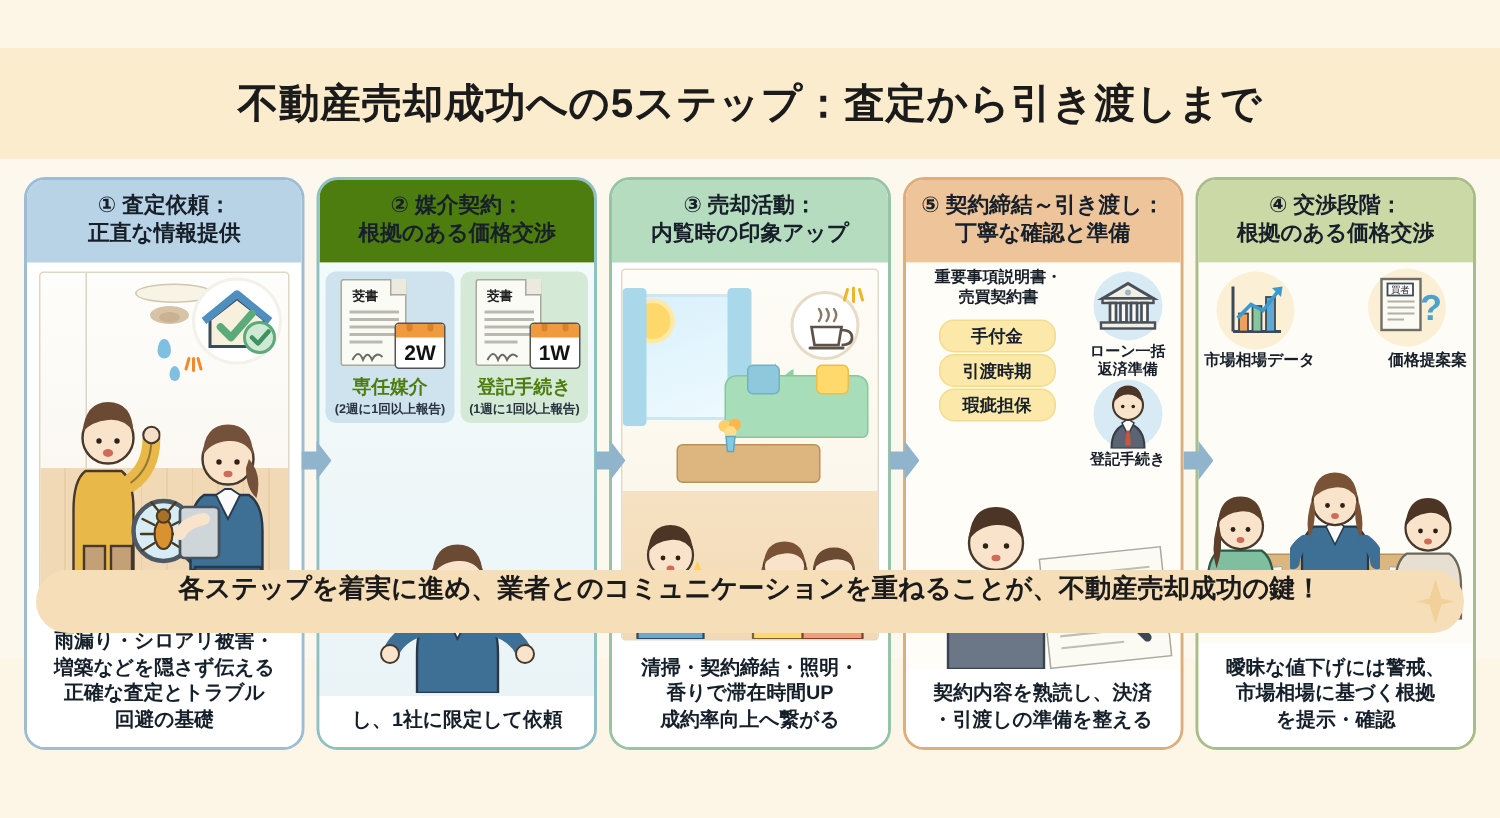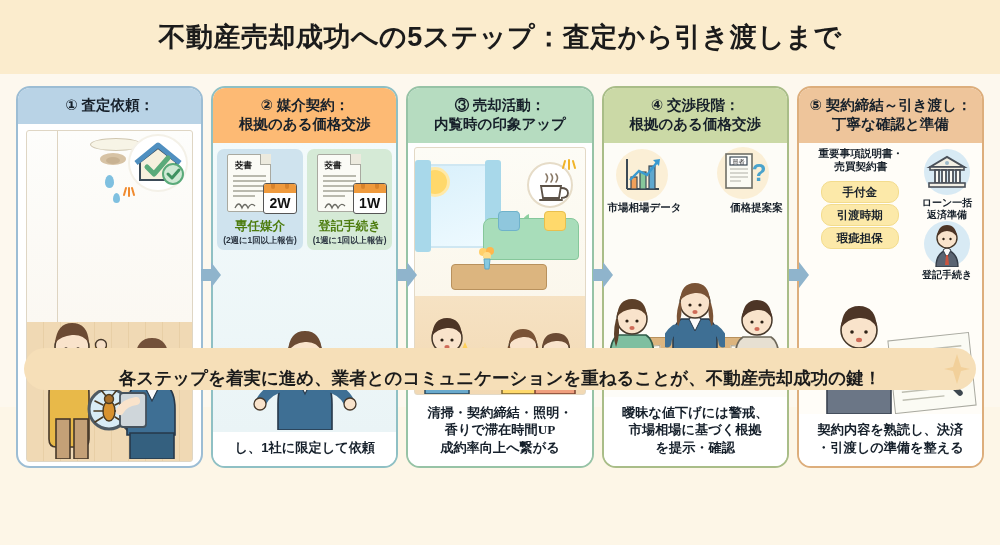--- a/index.html
+++ b/index.html
@@ -4,21 +4,21 @@
 <style>
   * { box-sizing: border-box; margin: 0; padding: 0; }
   body {
     width: 1000px; height: 545px;
     font-family: "Liberation Sans", "DejaVu Sans", sans-serif;
     background: #fdf6e7;
     overflow: hidden;
     position: relative;
   }
   .page { width: 1000px; height: 407px; position: relative;
-          background: linear-gradient(180deg,#fbeccd 0%,#fbeccd 74px,#fdf8ee 74px,#fdf8ee 100%); }
+          background: linear-gradient(180deg,#fbeccd 0%,#fbeccd 74px,#fdf8ee 74px,#fdf8ee 100%); margin-top: 32px; }
 
   
   .title-bar {
     height: 74px; display: flex; align-items: center; justify-content: center;
     background: #fbeccd;
   }
   .title-text {
     font-size: 27px; font-weight: 700; color: #1b1b1b; letter-spacing: 0.5px;
     white-space: nowrap;
   }
@@ -29,30 +29,30 @@
     display: flex; align-items: stretch; gap: 0;
   }
   .card {
     position: relative; flex: 1 1 0; margin: 0 4px;
     border-radius: 14px; border: 2px solid #9fc3d6;
     background: #ffffff; overflow: hidden;
     display: flex; flex-direction: column;
   }
   .card.c1 { border-color: #9cbdd4; }
   .card.c2 { border-color: #8fc0c4; }
-  .card.c3 { border-color: #97c3a6; font-family: Liberation Serif, serif; }
+  .card.c3 { border-color: #97c3a6; }
   .card.c4 { border-color: #a9bd88; }
   .card.c5 { border-color: #ddae7c; }
 
   .card-head {
     padding: 8px 4px 9px; text-align: center;
     font-size: 14.5px; font-weight: 700; line-height: 1.32; color: #17202a;
   }
   .c1 .card-head { background: #b9d3e6; }
-  .c2 .card-head { background: #fdba74; }
+  .c2 .card-head { background: #4d7c0f; }
   .c3 .card-head { background: #b6dcc0; }
   .c4 .card-head { background: #cbd9a6; }
   .c5 .card-head { background: #eec59b; }
 
   .card-art { position: relative; flex: 1 1 auto; overflow: hidden; }
   .card-foot {
     padding: 7px 5px 9px; text-align: center;
     font-size: 13.2px; font-weight: 700; line-height: 1.35; color: #16202b;
     background: #ffffff;
   }
@@ -159,39 +159,40 @@
   .ic5 .cap { font-size: 10px; font-weight: 700; color: #17202a; line-height: 1.2; }
   .ic5.i1 { top: 6px; } .ic5.i2 { top: 78px; }
   .p5 { position: absolute; left: 16px; bottom: 0; width: 108px; height: 112px; }
   .docbig { position: absolute; left: 92px; bottom: 4px; width: 82px; height: 74px;
             background: #fbfbf4; border: 1.5px solid #a9a9a0; transform: rotate(-6deg); }
   .magn5 { position: absolute; left: 118px; bottom: 18px; width: 46px; height: 46px; }
 
   
   .banner {
     position: absolute; left: 24px; right: 24px; bottom: 17px; height: 42px;
-    background: #f6dfb8; border-radius: 21px; display: flex; align-items: flex-end; justify-content: center;
+    background: #f6dfb8; border-radius: 21px; display: flex; align-items: flex-start; justify-content: center;
   }
   .banner-text { font-size: 17.5px; font-weight: 700; color: #1b1b1b; white-space: nowrap; }
   .banner-spark { position: absolute; right: 6px; top: 50%; transform: translateY(-50%); width: 26px; height: 30px; }
 </style>
 </head>
 <body>
 
 <div class="page">
 
   <div class="title-bar">
     <div class="title-text">不動産売却成功への5ステップ：査定から引き渡しまで</div>
   </div>
 
   <div class="steps">
 
     <div class="card c1">
       <div class="card-head">
         <div>① 査定依頼：</div>
+        <div>正直な情報提供</div>
       </div>
       <div class="card-art">
         <div class="room1">
           <div class="floor1"></div>
           <div class="wallline"></div>
           <div class="ceillamp"></div>
           <div class="stain"></div>
           <div class="drop d1"></div>
           <div class="drop d2"></div>
           <svg class="spark" viewBox="0 0 16 16">
@@ -250,20 +251,26 @@
             <circle cx="36" cy="30" r="17" fill="#f9e3cb" stroke="#46382a" stroke-width="1.6"></circle>
             <path d="M19 28 q1 -21 17 -21 q16 0 17 21 q-5 -11 -17 -10 q-12 1 -17 10z" fill="#73513a"></path>
             <path d="M50 30 q9 10 5 26 q-7 -6 -7 -20z" fill="#73513a"></path>
             <circle cx="30" cy="32" r="1.8" fill="#2e2216"></circle>
               <circle cx="42" cy="32" r="1.8" fill="#2e2216"></circle>
             <ellipse cx="36" cy="40" rx="3" ry="2.2" fill="#cf6b58"></ellipse>
             <rect x="4" y="62" width="26" height="34" rx="3" fill="#cfd6da" stroke="#46525c" stroke-width="1.8"></rect>
             <path d="M20 70 q-12 2 -16 10" fill="none" stroke="#f9e3cb" stroke-width="8" stroke-linecap="round"></path>
           </svg>
         </div>
+      </div>
+      <div class="card-foot">
+        <div>雨漏り・シロアリ被害・</div>
+        <div>増築などを隠さず伝える</div>
+        <div>正確な査定とトラブル</div>
+        <div>回避の基礎</div>
       </div>
     </div>
 
     <div class="card c2">
       <div class="card-head">
         <div>② 媒介契約：</div>
         <div>根拠のある価格交渉</div>
       </div>
       <div class="card-art">
         <div class="c2-art">
@@ -422,100 +429,20 @@
           </svg>
         </div>
       </div>
       <div class="card-foot">
         <div>清掃・契約締結・照明・</div>
         <div>香りで滞在時間UP</div>
         <div>成約率向上へ繋がる</div>
       </div>
     </div>
 
-    <div class="card c4">
-      <div class="card-head">
-        <div>④ 交渉段階：</div>
-        <div>根拠のある価格交渉</div>
-      </div>
-      <div class="card-art">
-        <div class="c4-art">
-          <div class="bub b1">
-            <svg viewBox="0 0 52 52" width="52" height="52">
-              <line x1="11" y1="10" x2="11" y2="40" stroke="#3c4a55" stroke-width="2"></line>
-              <line x1="11" y1="40" x2="43" y2="40" stroke="#3c4a55" stroke-width="2"></line>
-              <rect x="15" y="28" width="6" height="12" fill="#f0a05a" stroke="#3c4a55" stroke-width="1.2"></rect>
-              <rect x="24" y="23" width="6" height="17" fill="#86c79b" stroke="#3c4a55" stroke-width="1.2"></rect>
-              <rect x="33" y="17" width="6" height="23" fill="#5fa8cf" stroke="#3c4a55" stroke-width="1.2"></rect>
-              <path d="M14 31 L23 22 L31 26 L42 12" fill="none" stroke="#3a9ad0" stroke-width="2.4"></path>
-              <path d="M37 11 L44 10 L43 17z" fill="#3a9ad0"></path>
-            </svg>
-          </div>
-          <div class="bublabel" style="left:4px;top:58px">市場相場データ</div>
-
-          <div class="bub b2">
-            <svg viewBox="0 0 52 52" width="52" height="52">
-              <rect x="9" y="7" width="26" height="34" fill="#fbfbf4" stroke="#6f6f66" stroke-width="1.6"></rect>
-              <rect x="13" y="10" width="17" height="8" fill="#fff" stroke="#3c4a55" stroke-width="1.2"></rect>
-              <text x="21.5" y="16.5" font-size="6.2" text-anchor="middle" fill="#222" font-family="'Liberation Sans',sans-serif">買者</text>
-              <g stroke="#b0b0a6" stroke-width="1.2">
-                <line x1="13" y1="22" x2="31" y2="22"></line>
-                  <line x1="13" y1="26" x2="31" y2="26"></line>
-                <line x1="13" y1="30" x2="31" y2="30"></line>
-                  <line x1="13" y1="34" x2="24" y2="34"></line>
-              </g>
-              <text x="42" y="34" font-size="24" font-weight="bold" text-anchor="middle" fill="#4aa3cc" font-family="'Liberation Sans',sans-serif">?</text>
-            </svg>
-          </div>
-          <div class="bublabel" style="right:4px;top:58px">価格提案案</div>
-
-          <div class="c4table">
-            <div style="position:absolute;left:16px;top:8px;width:26px;height:18px;background:#fbfbf4;border:1px solid #b0a894;transform:rotate(-5deg)"></div>
-            <div style="position:absolute;right:16px;top:8px;width:26px;height:18px;background:#fbfbf4;border:1px solid #b0a894;transform:rotate(4deg)"></div>
-          </div>
-
-          <svg class="p4a" viewBox="0 0 58 84">
-            <path d="M14 40 q-8 5 -8 22 l0 22 l44 0 l0 -22 q0 -17 -8 -22z" fill="#7fbfa0" stroke="#2f5a48" stroke-width="1.5"></path>
-            <circle cx="28" cy="24" r="15" fill="#f9e3cb" stroke="#46382a" stroke-width="1.5"></circle>
-            <path d="M13 22 q1 -18 15 -18 q14 0 15 18 q-5 -9 -15 -8 q-10 1 -15 8z" fill="#5d4029"></path>
-            <path d="M12 24 q-4 16 0 28 q5 -14 2 -28z" fill="#5d4029"></path>
-            <circle cx="23" cy="26" r="1.6" fill="#2e2216"></circle>
-              <circle cx="33" cy="26" r="1.6" fill="#2e2216"></circle>
-            <ellipse cx="28" cy="33" rx="2.6" ry="2" fill="#cf6b58"></ellipse>
-          </svg>
-          <svg class="p4b" viewBox="0 0 60 76">
-            <path d="M16 38 q-8 5 -8 20 l0 18 l44 0 l0 -18 q0 -15 -8 -20z" fill="#3e6f94" stroke="#26384a" stroke-width="1.5"></path>
-            <path d="M24 38 l6 12 l6 -12 l-4 -3 l-4 0z" fill="#fafafa" stroke="#26384a" stroke-width="1"></path>
-            <circle cx="30" cy="22" r="15" fill="#f9e3cb" stroke="#46382a" stroke-width="1.5"></circle>
-            <path d="M15 20 q1 -18 15 -18 q14 0 15 18 q-5 -9 -15 -8 q-10 1 -15 8z" fill="#7a5336"></path>
-            <path d="M14 22 q-4 14 -1 24 q5 -12 3 -24z" fill="#7a5336"></path>
-            <path d="M46 22 q4 14 1 24 q-5 -12 -3 -24z" fill="#7a5336"></path>
-            <circle cx="25" cy="24" r="1.6" fill="#2e2216"></circle>
-              <circle cx="35" cy="24" r="1.6" fill="#2e2216"></circle>
-            <ellipse cx="30" cy="31" rx="2.6" ry="2" fill="#cf6b58"></ellipse>
-            <path d="M10 48 q-8 6 -8 14" fill="none" stroke="#3e6f94" stroke-width="9" stroke-linecap="round"></path>
-            <path d="M50 48 q8 6 8 14" fill="none" stroke="#3e6f94" stroke-width="9" stroke-linecap="round"></path>
-          </svg>
-          <svg class="p4c" viewBox="0 0 60 86">
-            <path d="M16 42 q-8 5 -8 22 l0 22 l44 0 l0 -22 q0 -17 -8 -22z" fill="#e7e0d2" stroke="#6e685a" stroke-width="1.5"></path>
-            <circle cx="30" cy="25" r="15" fill="#f9e3cb" stroke="#46382a" stroke-width="1.5"></circle>
-            <path d="M15 24 q1 -19 15 -19 q14 0 15 19 q-5 -10 -15 -9 q-10 1 -15 9z" fill="#4d3526"></path>
-            <circle cx="25" cy="27" r="1.6" fill="#2e2216"></circle>
-              <circle cx="35" cy="27" r="1.6" fill="#2e2216"></circle>
-            <ellipse cx="30" cy="34" rx="2.6" ry="2" fill="#cf6b58"></ellipse>
-          </svg>
-        </div>
-      </div>
-      <div class="card-foot">
-        <div>曖昧な値下げには警戒、</div>
-        <div>市場相場に基づく根拠</div>
-        <div>を提示・確認</div>
-      </div>
-    </div>
-
     <div class="card c5">
       <div class="card-head">
         <div>⑤ 契約締結～引き渡し：</div>
         <div>丁寧な確認と準備</div>
       </div>
       <div class="card-art">
         <div class="c5-art">
           <div class="c5-doc-title">
             <div>重要事項説明書・</div>
             <div>売買契約書</div>
@@ -590,20 +517,100 @@
             <line x1="29" y1="29" x2="43" y2="43" stroke="#3d474f" stroke-width="5.5" stroke-linecap="round"></line>
           </svg>
         </div>
       </div>
       <div class="card-foot">
         <div>契約内容を熟読し、決済</div>
         <div>・引渡しの準備を整える</div>
       </div>
     </div>
 
+    <div class="card c4">
+      <div class="card-head">
+        <div>④ 交渉段階：</div>
+        <div>根拠のある価格交渉</div>
+      </div>
+      <div class="card-art">
+        <div class="c4-art">
+          <div class="bub b1">
+            <svg viewBox="0 0 52 52" width="52" height="52">
+              <line x1="11" y1="10" x2="11" y2="40" stroke="#3c4a55" stroke-width="2"></line>
+              <line x1="11" y1="40" x2="43" y2="40" stroke="#3c4a55" stroke-width="2"></line>
+              <rect x="15" y="28" width="6" height="12" fill="#f0a05a" stroke="#3c4a55" stroke-width="1.2"></rect>
+              <rect x="24" y="23" width="6" height="17" fill="#86c79b" stroke="#3c4a55" stroke-width="1.2"></rect>
+              <rect x="33" y="17" width="6" height="23" fill="#5fa8cf" stroke="#3c4a55" stroke-width="1.2"></rect>
+              <path d="M14 31 L23 22 L31 26 L42 12" fill="none" stroke="#3a9ad0" stroke-width="2.4"></path>
+              <path d="M37 11 L44 10 L43 17z" fill="#3a9ad0"></path>
+            </svg>
+          </div>
+          <div class="bublabel" style="left:4px;top:58px">市場相場データ</div>
+
+          <div class="bub b2">
+            <svg viewBox="0 0 52 52" width="52" height="52">
+              <rect x="9" y="7" width="26" height="34" fill="#fbfbf4" stroke="#6f6f66" stroke-width="1.6"></rect>
+              <rect x="13" y="10" width="17" height="8" fill="#fff" stroke="#3c4a55" stroke-width="1.2"></rect>
+              <text x="21.5" y="16.5" font-size="6.2" text-anchor="middle" fill="#222" font-family="'Liberation Sans',sans-serif">買者</text>
+              <g stroke="#b0b0a6" stroke-width="1.2">
+                <line x1="13" y1="22" x2="31" y2="22"></line>
+                  <line x1="13" y1="26" x2="31" y2="26"></line>
+                <line x1="13" y1="30" x2="31" y2="30"></line>
+                  <line x1="13" y1="34" x2="24" y2="34"></line>
+              </g>
+              <text x="42" y="34" font-size="24" font-weight="bold" text-anchor="middle" fill="#4aa3cc" font-family="'Liberation Sans',sans-serif">?</text>
+            </svg>
+          </div>
+          <div class="bublabel" style="right:4px;top:58px">価格提案案</div>
+
+          <div class="c4table">
+            <div style="position:absolute;left:16px;top:8px;width:26px;height:18px;background:#fbfbf4;border:1px solid #b0a894;transform:rotate(-5deg)"></div>
+            <div style="position:absolute;right:16px;top:8px;width:26px;height:18px;background:#fbfbf4;border:1px solid #b0a894;transform:rotate(4deg)"></div>
+          </div>
+
+          <svg class="p4a" viewBox="0 0 58 84">
+            <path d="M14 40 q-8 5 -8 22 l0 22 l44 0 l0 -22 q0 -17 -8 -22z" fill="#7fbfa0" stroke="#2f5a48" stroke-width="1.5"></path>
+            <circle cx="28" cy="24" r="15" fill="#f9e3cb" stroke="#46382a" stroke-width="1.5"></circle>
+            <path d="M13 22 q1 -18 15 -18 q14 0 15 18 q-5 -9 -15 -8 q-10 1 -15 8z" fill="#5d4029"></path>
+            <path d="M12 24 q-4 16 0 28 q5 -14 2 -28z" fill="#5d4029"></path>
+            <circle cx="23" cy="26" r="1.6" fill="#2e2216"></circle>
+              <circle cx="33" cy="26" r="1.6" fill="#2e2216"></circle>
+            <ellipse cx="28" cy="33" rx="2.6" ry="2" fill="#cf6b58"></ellipse>
+          </svg>
+          <svg class="p4b" viewBox="0 0 60 76">
+            <path d="M16 38 q-8 5 -8 20 l0 18 l44 0 l0 -18 q0 -15 -8 -20z" fill="#3e6f94" stroke="#26384a" stroke-width="1.5"></path>
+            <path d="M24 38 l6 12 l6 -12 l-4 -3 l-4 0z" fill="#fafafa" stroke="#26384a" stroke-width="1"></path>
+            <circle cx="30" cy="22" r="15" fill="#f9e3cb" stroke="#46382a" stroke-width="1.5"></circle>
+            <path d="M15 20 q1 -18 15 -18 q14 0 15 18 q-5 -9 -15 -8 q-10 1 -15 8z" fill="#7a5336"></path>
+            <path d="M14 22 q-4 14 -1 24 q5 -12 3 -24z" fill="#7a5336"></path>
+            <path d="M46 22 q4 14 1 24 q-5 -12 -3 -24z" fill="#7a5336"></path>
+            <circle cx="25" cy="24" r="1.6" fill="#2e2216"></circle>
+              <circle cx="35" cy="24" r="1.6" fill="#2e2216"></circle>
+            <ellipse cx="30" cy="31" rx="2.6" ry="2" fill="#cf6b58"></ellipse>
+            <path d="M10 48 q-8 6 -8 14" fill="none" stroke="#3e6f94" stroke-width="9" stroke-linecap="round"></path>
+            <path d="M50 48 q8 6 8 14" fill="none" stroke="#3e6f94" stroke-width="9" stroke-linecap="round"></path>
+          </svg>
+          <svg class="p4c" viewBox="0 0 60 86">
+            <path d="M16 42 q-8 5 -8 22 l0 22 l44 0 l0 -22 q0 -17 -8 -22z" fill="#e7e0d2" stroke="#6e685a" stroke-width="1.5"></path>
+            <circle cx="30" cy="25" r="15" fill="#f9e3cb" stroke="#46382a" stroke-width="1.5"></circle>
+            <path d="M15 24 q1 -19 15 -19 q14 0 15 19 q-5 -10 -15 -9 q-10 1 -15 9z" fill="#4d3526"></path>
+            <circle cx="25" cy="27" r="1.6" fill="#2e2216"></circle>
+              <circle cx="35" cy="27" r="1.6" fill="#2e2216"></circle>
+            <ellipse cx="30" cy="34" rx="2.6" ry="2" fill="#cf6b58"></ellipse>
+          </svg>
+        </div>
+      </div>
+      <div class="card-foot">
+        <div>曖昧な値下げには警戒、</div>
+        <div>市場相場に基づく根拠</div>
+        <div>を提示・確認</div>
+      </div>
+    </div>
+
     <div class="arrow" style="left:189px">
       <svg viewBox="0 0 20 26" width="20" height="26">
           <path d="M0 7 L10 7 L10 0 L20 13 L10 26 L10 19 L0 19 Z" fill="#8fb4cc"></path>
         </svg>
     </div>
     <div class="arrow" style="left:385px">
       <svg viewBox="0 0 20 26" width="20" height="26">
           <path d="M0 7 L10 7 L10 0 L20 13 L10 26 L10 19 L0 19 Z" fill="#8fb4cc"></path>
         </svg>
     </div>

